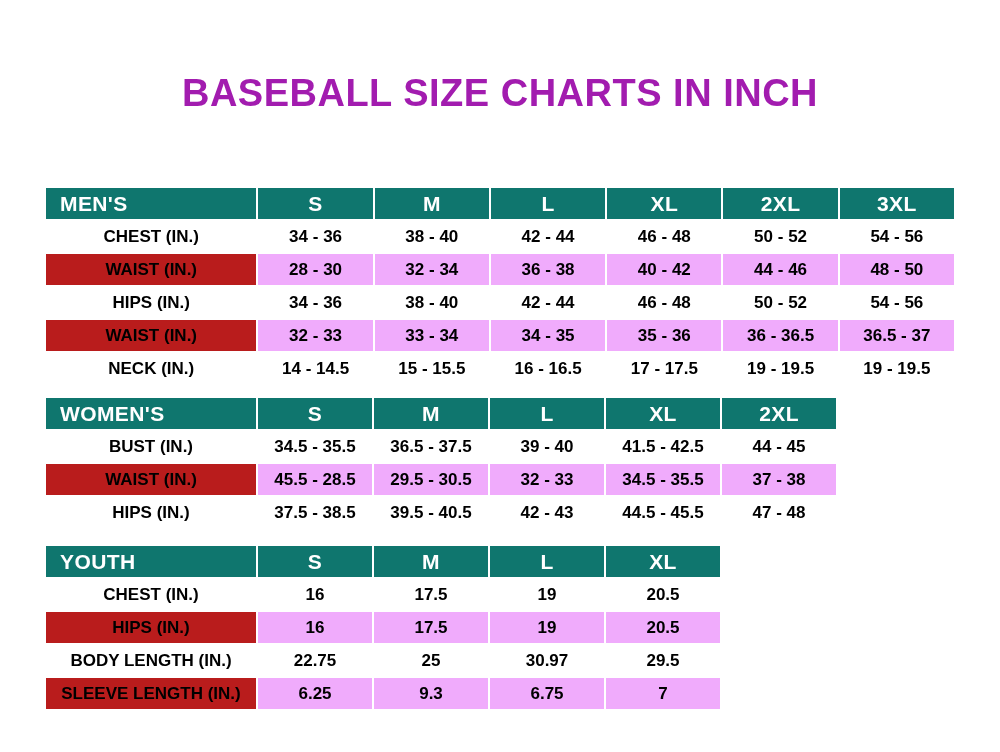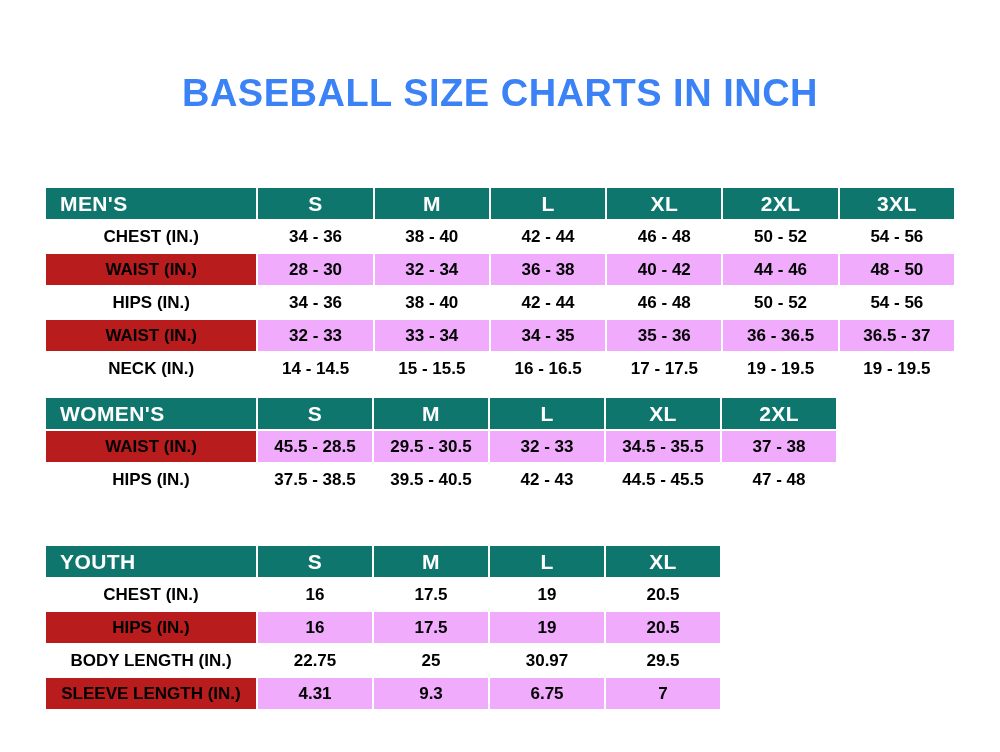--- a/index.html
+++ b/index.html
@@ -22,21 +22,21 @@
   }
   .title {
     position: absolute;
     top: 72px;
     left: 0;
     width: 1000px;
     text-align: center;
     font-size: 38px;
     font-weight: bold;
     letter-spacing: 0.5px;
-    color: #3b82f6;
+    color: #a21caf;
     font-family: "Liberation Sans", sans-serif;
   }
   .chart {
     position: absolute;
     border-collapse: collapse;
     table-layout: fixed;
     font-family: "Liberation Sans", sans-serif;
   }
   .chart td, .chart th {
     border: 2px solid #ffffff;
@@ -187,20 +187,28 @@
       <tr>
         <th class="rowhead">WOMEN'S</th>
         <th>S</th>
         <th>M</th>
         <th>L</th>
         <th>XL</th>
         <th>2XL</th>
       </tr>
     </thead>
     <tbody>
+      <tr class="even">
+        <td class="rowhead">BUST (IN.)</td>
+        <td>34.5 - 35.5</td>
+        <td>36.5 - 37.5</td>
+        <td>39 - 40</td>
+        <td>41.5 - 42.5</td>
+        <td>44 - 45</td>
+      </tr>
       <tr class="odd">
         <td class="rowhead">WAIST (IN.)</td>
         <td>45.5 - 28.5</td>
         <td>29.5 - 30.5</td>
         <td>32 - 33</td>
         <td>34.5 - 35.5</td>
         <td>37 - 38</td>
       </tr>
       <tr class="even">
         <td class="rowhead">HIPS (IN.)</td>
@@ -247,21 +255,21 @@
       </tr>
       <tr class="even">
         <td class="rowhead">BODY LENGTH (IN.)</td>
         <td>22.75</td>
         <td>25</td>
         <td>30.97</td>
         <td>29.5</td>
       </tr>
       <tr class="odd">
         <td class="rowhead">SLEEVE LENGTH (IN.)</td>
-        <td>4.31</td>
+        <td>6.25</td>
         <td>9.3</td>
         <td>6.75</td>
         <td>7</td>
       </tr>
     </tbody>
   </table>
 
 </div>
 
 </body></html>

